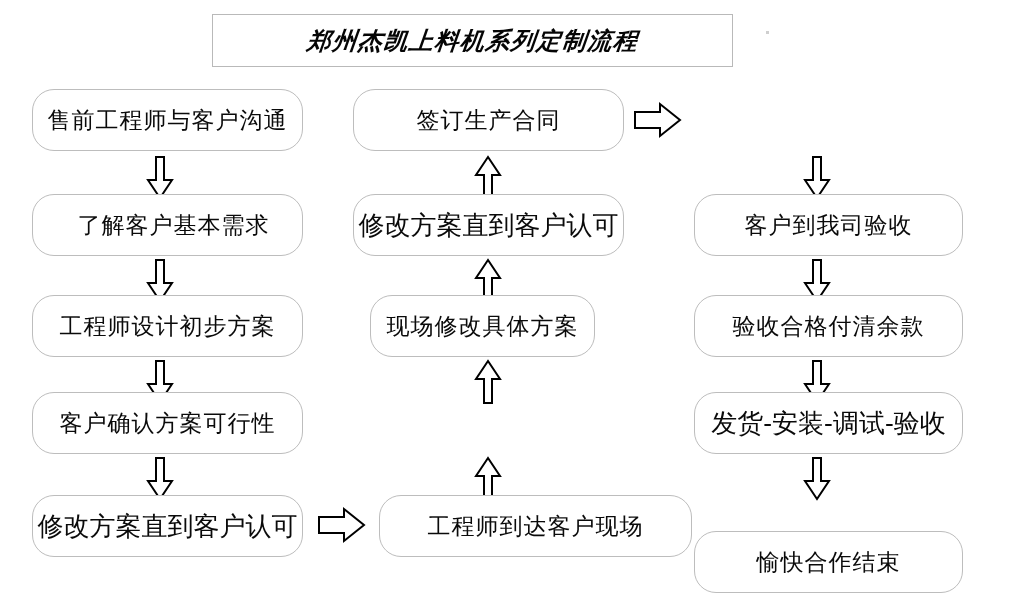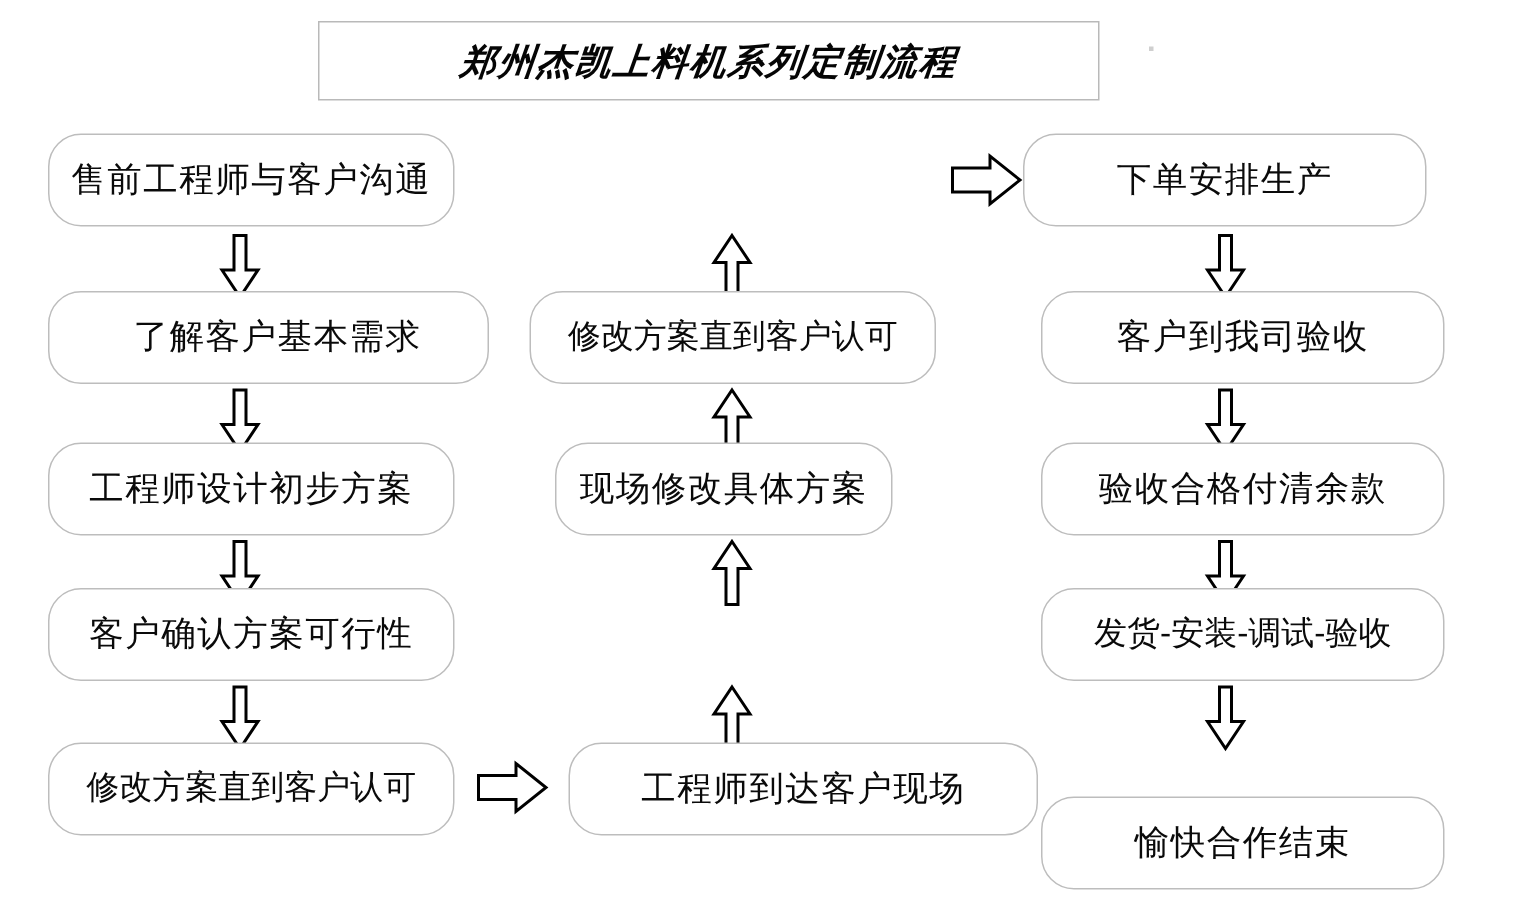--- a/index.html
+++ b/index.html
@@ -73,21 +73,21 @@
     font-family: "DejaVu Serif", "Liberation Serif", serif;
     font-size: 23px;
     font-weight: 500;
     color: #0a0a0a;
     white-space: nowrap;
     letter-spacing: 1px;
     line-height: 1;
   }
   .node-label.tight {
     letter-spacing: 0px;
-    font-size: 22px;
+    font-size: 26px;
   }
 
   
   .arrow {
     position: absolute;
   }
   .arrow svg {
     display: block;
     overflow: visible;
   }
@@ -111,21 +111,21 @@
   <div class="node" style="left:32px; top:89px; width:271px; height:62px;">
     <span class="node-label">售前工程师与客户沟通</span>
   </div>
 
   <div class="arrow" style="left:146px; top:156px; width:28px; height:44px;">
     <svg width="28" height="44" viewBox="0 0 28 44">
       <polygon points="10,1 18,1 18,24 26,24 14,42 2,24 10,24"></polygon>
     </svg>
   </div>
 
-  <div class="node" style="left:32px; top:194px; width:294px; height:62px;padding-left:12px;">
+  <div class="node" style="left:32px; top:194px; width:271px; height:62px;padding-left:12px;">
     <span class="node-label">了解客户基本需求</span>
   </div>
 
   <div class="arrow" style="left:146px; top:259px; width:28px; height:44px;">
     <svg width="28" height="44" viewBox="0 0 28 44">
       <polygon points="10,1 18,1 18,24 26,24 14,42 2,24 10,24"></polygon>
     </svg>
   </div>
 
   <div class="node" style="left:32px; top:295px; width:271px; height:62px;">
@@ -151,20 +151,23 @@
   <div class="node" style="left:32px; top:495px; width:271px; height:62px;">
     <span class="node-label tight">修改方案直到客户认可</span>
   </div>
 
   <div class="arrow" style="left:318px; top:508px; width:48px; height:34px;">
     <svg width="48" height="34" viewBox="0 0 48 34">
       <polygon points="1,9 26,9 26,1 46,17 26,33 26,25 1,25"></polygon>
     </svg>
   </div>
 
+  <div class="node" style="left:353px; top:89px; width:271px; height:62px;">
+    <span class="node-label">签订生产合同</span>
+  </div>
 
   <div class="arrow" style="left:634px; top:103px; width:48px; height:34px;">
     <svg width="48" height="34" viewBox="0 0 48 34">
       <polygon points="1,9 26,9 26,1 46,17 26,33 26,25 1,25"></polygon>
     </svg>
   </div>
 
   <div class="arrow" style="left:474px; top:155px; width:28px; height:46px;">
     <svg width="28" height="46" viewBox="0 0 28 46">
       <polygon points="14,2 26,20 18,20 18,44 10,44 10,20 2,20"></polygon>
@@ -195,23 +198,20 @@
   <div class="arrow" style="left:474px; top:456px; width:28px; height:46px;">
     <svg width="28" height="46" viewBox="0 0 28 46">
       <polygon points="14,2 26,20 18,20 18,44 10,44 10,20 2,20"></polygon>
     </svg>
   </div>
 
   <div class="node" style="left:379px; top:495px; width:313px; height:62px;">
     <span class="node-label">工程师到达客户现场</span>
   </div>
 
-  <div class="node" style="left:682px; top:89px; width:269px; height:62px;">
-    <span class="node-label">下单安排生产</span>
-  </div>
 
   <div class="arrow" style="left:803px; top:156px; width:28px; height:44px;">
     <svg width="28" height="44" viewBox="0 0 28 44">
       <polygon points="10,1 18,1 18,24 26,24 14,42 2,24 10,24"></polygon>
     </svg>
   </div>
 
   <div class="node" style="left:694px; top:194px; width:269px; height:62px;">
     <span class="node-label">客户到我司验收</span>
   </div>

